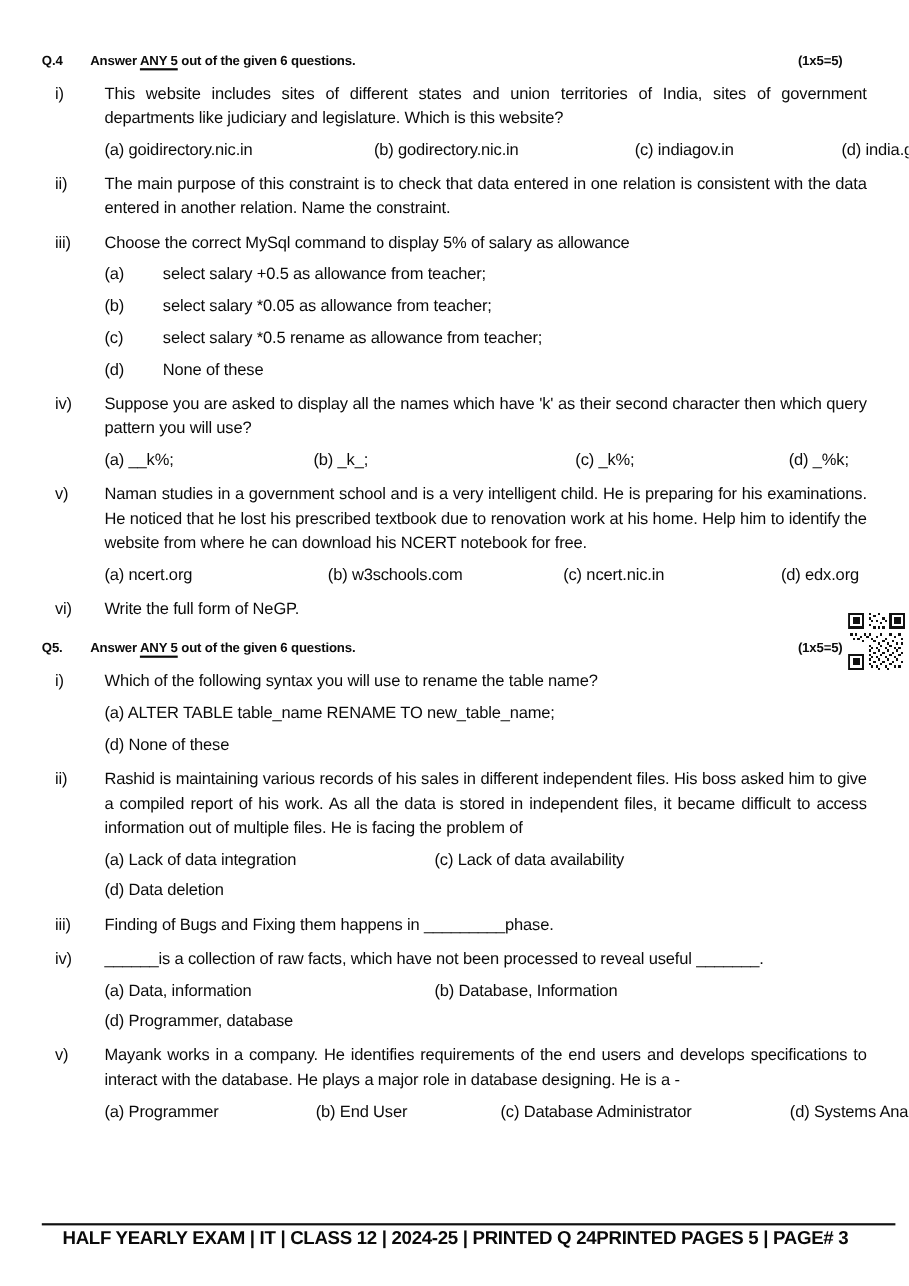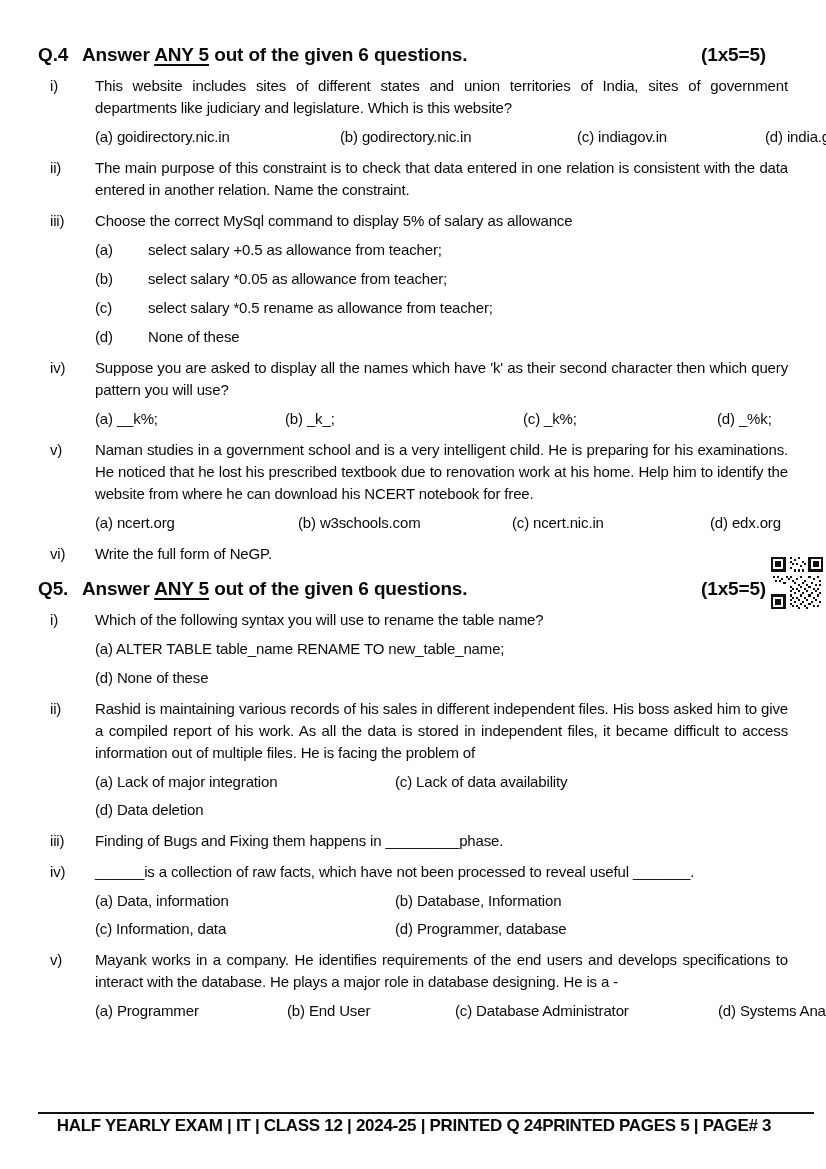--- a/index.html
+++ b/index.html
@@ -8,21 +8,21 @@
     background:#ffffff;
     font-family:"Liberation Sans", sans-serif;
     font-size:15px;
     color:#0a0a0a;
     position:relative;
     letter-spacing:-0.15px;
     overflow:hidden;
   }
   .sheet { position:absolute; top:44px; left:38px; width:750px; }
 
-  .sec-head { display:flex; align-items:baseline; font-weight:700; font-size:19px; line-height:22px; }
+  .sec-head { display:flex; align-items:baseline; font-weight:700; font-size:12px; line-height:22px; }
   .sec-head .qnum { flex:none; width:44px; }
   .sec-head .marks { margin-left:auto; margin-right:22px; white-space:nowrap; }
   .u { text-decoration:underline; text-underline-offset:3px; text-decoration-thickness:1.5px; }
 
   .item { display:flex; margin-top:9px; }
   .ilabel { flex:none; width:45px; margin-left:12px; line-height:22px; }
   .ibody { flex:1; min-width:0; }
   .qtext { text-align:justify; line-height:22px; }
 
   .opts-inline { display:flex; margin-top:7px; line-height:22px; white-space:nowrap;gap:40px; }
@@ -158,42 +158,41 @@
         <div class="opt-line">(a) ALTER TABLE table_name RENAME TO new_table_name;</div>
         <div class="opt-line">(d) None of these</div>
       </div>
     </div>
 
     <div class="item">
       <span class="ilabel">ii)</span>
       <div class="ibody">
         <p class="qtext">Rashid is maintaining various records of his sales in different independent files. His boss asked him to give a compiled report of his work. As all the data is stored in independent files, it became difficult to access information out of multiple files. He is facing the problem of</p>
         <div class="opts-grid">
-          <span>(a) Lack of major integration</span>
+          <span>(a) Lack of data integration</span>
           <span>(c) Lack of data availability</span>
           <span>(d) Data deletion</span>
         </div>
       </div>
     </div>
 
     <div class="item">
       <span class="ilabel">iii)</span>
       <div class="ibody">
         <p class="qtext">Finding of Bugs and Fixing them happens in _________phase.</p>
       </div>
     </div>
 
     <div class="item">
       <span class="ilabel">iv)</span>
       <div class="ibody">
         <p class="qtext">______is a collection of raw facts, which have not been processed to reveal useful _______.</p>
         <div class="opts-grid">
           <span>(a) Data, information</span>
           <span>(b) Database, Information</span>
-          <span>(c) Information, data</span>
           <span>(d) Programmer, database</span>
         </div>
       </div>
     </div>
 
     <div class="item">
       <span class="ilabel">v)</span>
       <div class="ibody">
         <p class="qtext">Mayank works in a company. He identifies requirements of the end users and develops specifications to interact with the database. He plays a major role in database designing. He is a -</p>
         <div class="opts-inline">

